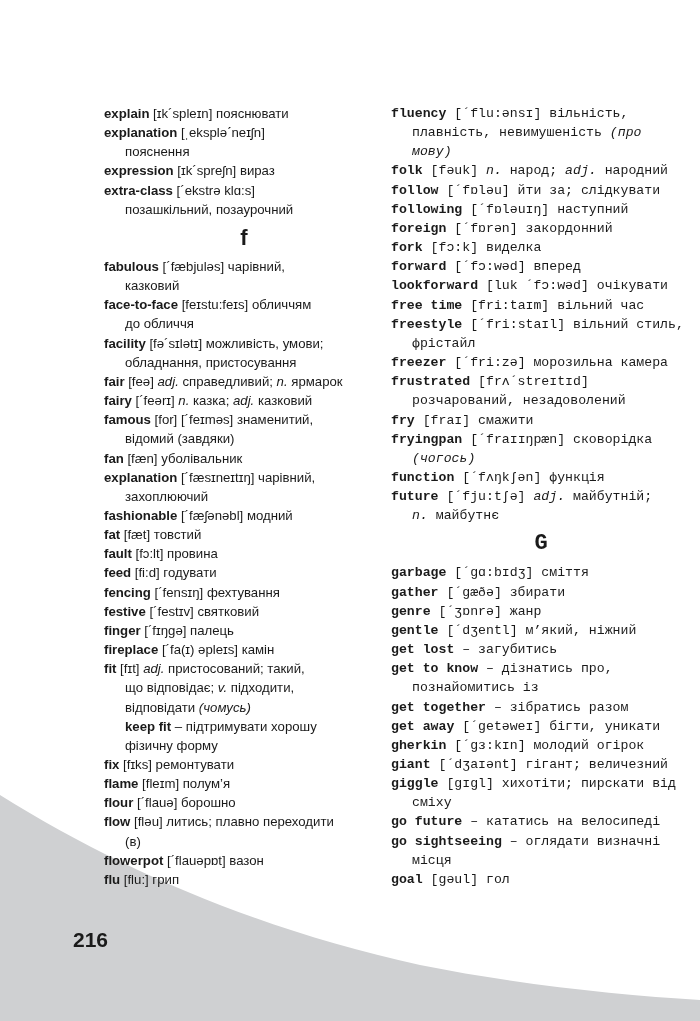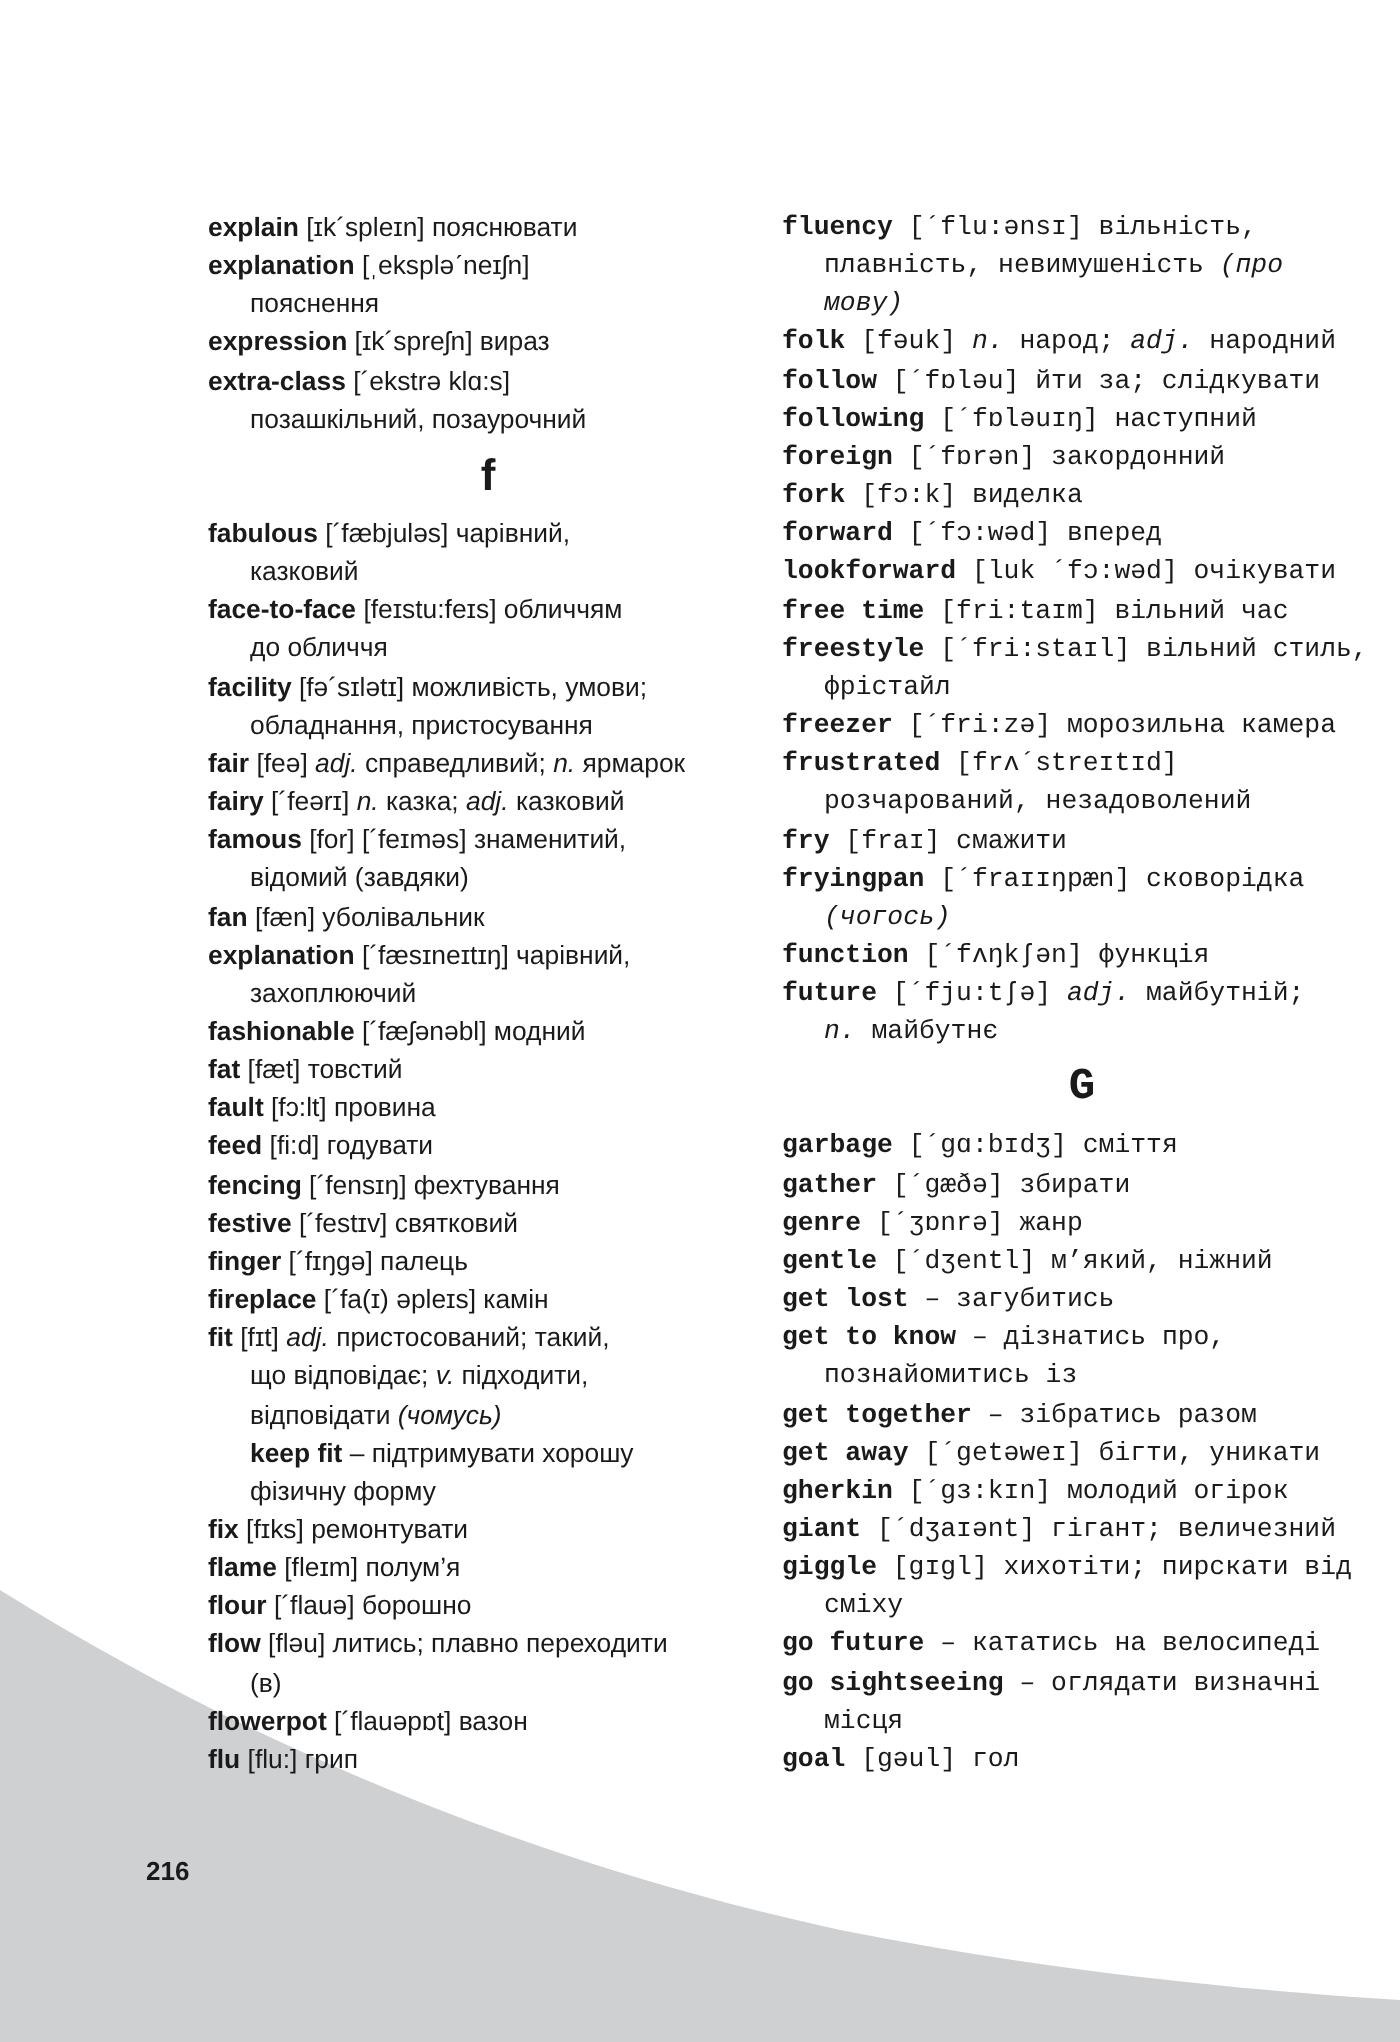--- a/index.html
+++ b/index.html
@@ -11,21 +11,21 @@
     }
     .swoosh { position: absolute; left: 0; top: 0; width: 700px; height: 1021px; z-index: 0; }
     .col { position: absolute; top: 104px; z-index: 1; font-size: 13.2px; line-height: 19.15px; }
     .col-left { left: 104px; width: 280px; }
     .col-right { left: 391px; width: 300px; font-family: Liberation Mono, monospace; }
     .line { white-space: nowrap; }
     .indent { padding-left: 21px; }
     .hw { font-weight: bold; }
     .it { font-style: italic; }
     .letter { text-align: center; font-weight: bold; font-size: 22px; line-height: 38px; height: 38px; margin-top: 0px; }
-    .page-number { position: absolute; left: 73px; top: 928px; font-weight: bold; font-size: 13px; z-index: 1; }
+    .page-number { position: absolute; left: 73px; top: 928px; font-weight: bold; font-size: 21px; z-index: 1; }
   </style>
 </head>
 <body>
 
 <svg class="swoosh" viewBox="0 0 700 1021" preserveAspectRatio="none">
   <path d="M0,795 C120,870 260,930 420,965 C520,985 620,995 700,1000 L700,1021 L0,1021 Z" fill="#cfd0d2"></path>
 </svg>
 
 <div class="col col-left">
   <div>

